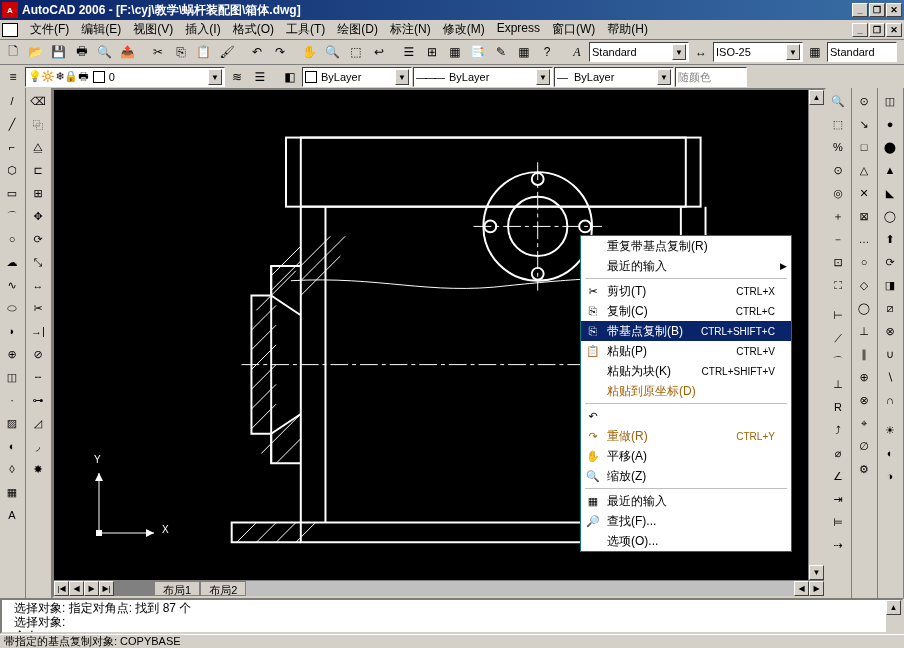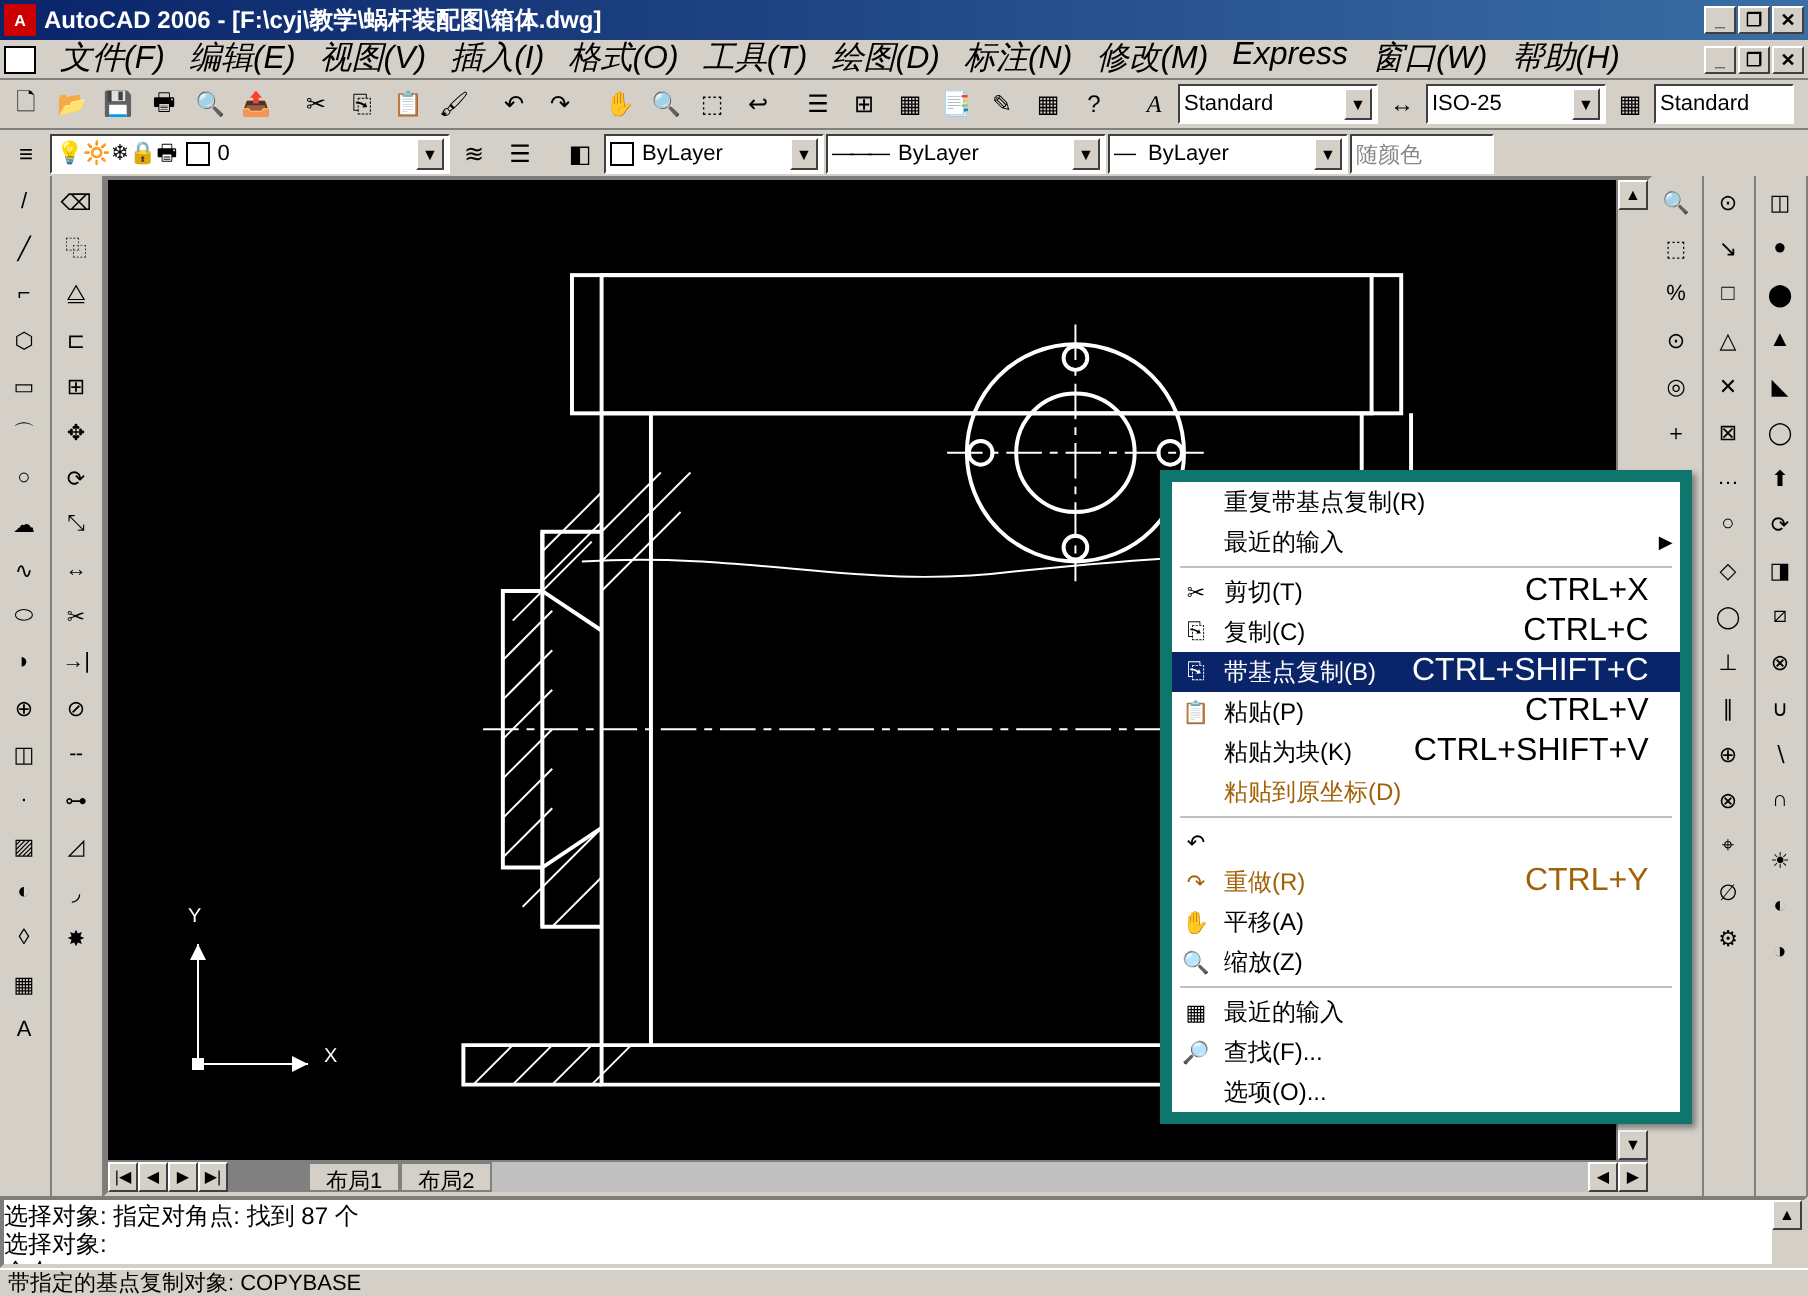--- a/index.html
+++ b/index.html
@@ -8,21 +8,21 @@
 
 .title-bar { height:20px; background:linear-gradient(to right,#0a246a,#3a6ea5); display:flex; align-items:center; color:#fff; font-size:12px; font-weight:bold; padding-left:2px; }
 .title-icon { width:16px; height:16px; background:#c00; margin-right:4px; flex:none; display:flex; align-items:center; justify-content:center; font-size:8px; color:#fff; }
 .title-text { flex:1; white-space:nowrap; overflow:hidden; }
 .title-btns { display:flex; gap:1px; margin-right:2px; }
 .title-btn { width:16px; height:14px; background:#d4d0c8; border:1px solid #fff; border-right-color:#404040; border-bottom-color:#404040; font-size:9px; display:flex; align-items:center; justify-content:center; color:#000; font-weight:bold; }
 
 
 .menu-bar { height:20px; background:#d4d0c8; display:flex; align-items:center; padding:0 2px; border-bottom:1px solid #808080; }
 .menu-doc-icon { width:16px; height:14px; background:#fff; border:1px solid #000; margin-right:6px; flex:none; }
-.menu-item { padding:2px 6px; cursor:default; font-size:16px;font-style:italic; }
+.menu-item { padding:2px 6px; cursor:default; font-size:12px; }
 .doc-ctrl-btns { margin-left:auto; display:flex; gap:1px; }
 
 
 .toolbar-row { background:#d4d0c8; display:flex; align-items:center; padding:1px 2px; min-height:24px; border-bottom:1px solid #808080; gap:1px; }
 .tbtn { width:22px; height:22px; border:1px solid #d4d0c8; display:flex; align-items:center; justify-content:center; cursor:pointer; flex:none; font-size:12px; }
 .tsep { width:6px; height:20px; flex:none; }
 .dropdown { height:20px; background:#fff; border:1px solid #404040; border-right-color:#fff; border-bottom-color:#fff; font-size:11px; display:flex; align-items:center; padding:0 2px; }
 .dropdown .dd-arrow { margin-left:auto; width:14px; height:16px; background:#d4d0c8; border:1px solid #fff; border-right-color:#404040; border-bottom-color:#404040; display:flex; align-items:center; justify-content:center; font-size:8px; }
 .color-sw { width:12px; height:12px; border:1px solid #000; margin-right:4px; }
 
@@ -35,31 +35,31 @@
 .scroll-h { height:16px; background:#d4d0c8; display:flex; border-top:1px solid #808080; }
 .scroll-v { position:absolute; right:0; top:0; bottom:16px; width:16px; background:#d4d0c8; border-left:1px solid #808080; }
 .sbtn { width:15px; height:15px; background:#d4d0c8; border:1px solid #fff; border-right-color:#404040; border-bottom-color:#404040; font-size:8px; display:flex; align-items:center; justify-content:center; }
 .tab { padding:1px 8px; background:#d4d0c8; border:1px solid #808080; font-size:11px; cursor:pointer; }
 .tab.active { background:#fff; font-weight:bold;margin-top:27px; }
 
 
 .ucs { position:absolute; left:30px; bottom:30px; color:#fff; font-size:10px; pointer-events:none; }
 
 
-.context-menu { position:absolute; background:#fff; border:6px solid #0f766e; box-shadow:2px 2px 3px rgba(0,0,0,.4); font-size:12px; z-index:100; min-width:210px;text-align:center; }
+.context-menu { position:absolute; background:#fff; border:1px solid #0f766e; box-shadow:2px 2px 3px rgba(0,0,0,.4); font-size:12px; z-index:100; min-width:210px;text-align:center; }
 .cm-row { display:flex; align-items:center; height:20px; padding:0 16px 0 26px; position:relative; cursor:default; white-space:nowrap; }
 .cm-row.highlight { background:#0a246a; color:#fff; }
 .cm-row.disabled { color:#a16207; }
 .cm-icon { position:absolute; left:4px; width:16px; height:16px; display:flex; align-items:center; justify-content:center; font-size:11px; }
 .cm-sep { height:1px; background:#c0c0c0; margin:2px 4px; }
-.cm-shortcut { margin-left:auto; padding-left:18px; font-size:16px; }
+.cm-shortcut { margin-left:auto; padding-left:18px; font-size:10px; }
 .cm-arrow { position:absolute; right:4px; font-size:9px; }
 
 
-.cmdline-wrap { position:absolute; bottom:14px; left:0; right:0; height:36px; background:#fff; border:2px inset #d4d0c8; font-family:"SimSun",monospace; font-size:12px; padding:1px 0; line-height:14px; overflow:hidden; }
+.cmdline-wrap { position:absolute; bottom:14px; left:0; right:0; height:36px; background:#fff; border:2px inset #d4d0c8; font-family:"SimSun",monospace; font-size:12px; padding:1px 12px; line-height:14px; overflow:hidden; }
 .cmdline-wrap .scroll-v2 { position:absolute; right:0; top:0; bottom:0; width:16px; background:#d4d0c8; }
 
 
 .status-bar { position:absolute; bottom:0; left:0; right:0; height:14px; background:#d4d0c8; font-size:11px; display:flex; align-items:center; padding:0 4px; border-top:1px solid #fff; }
 
 
 .dwg { stroke:#fff; stroke-width:2; fill:none; }
 .dwg-thin { stroke:#fff; stroke-width:1; fill:none; stroke-dasharray:18 4 4 4; }
 .hatch { stroke:#fff; stroke-width:1; }
 </style>

